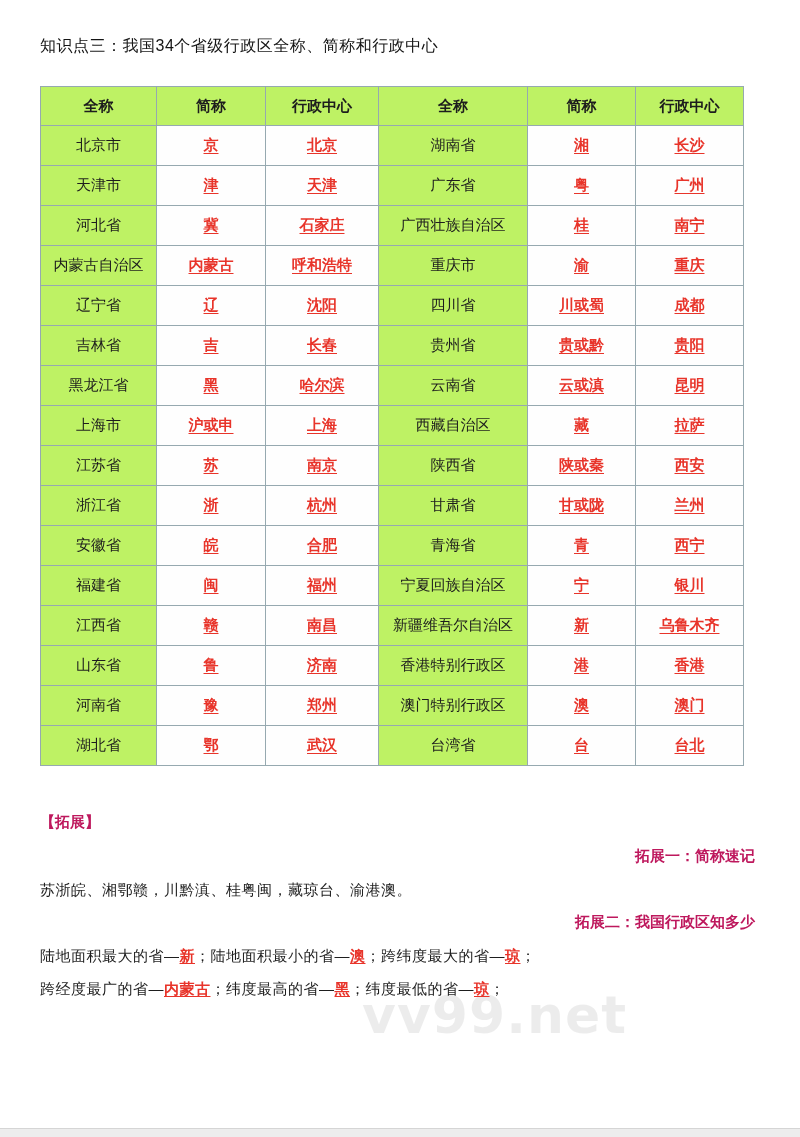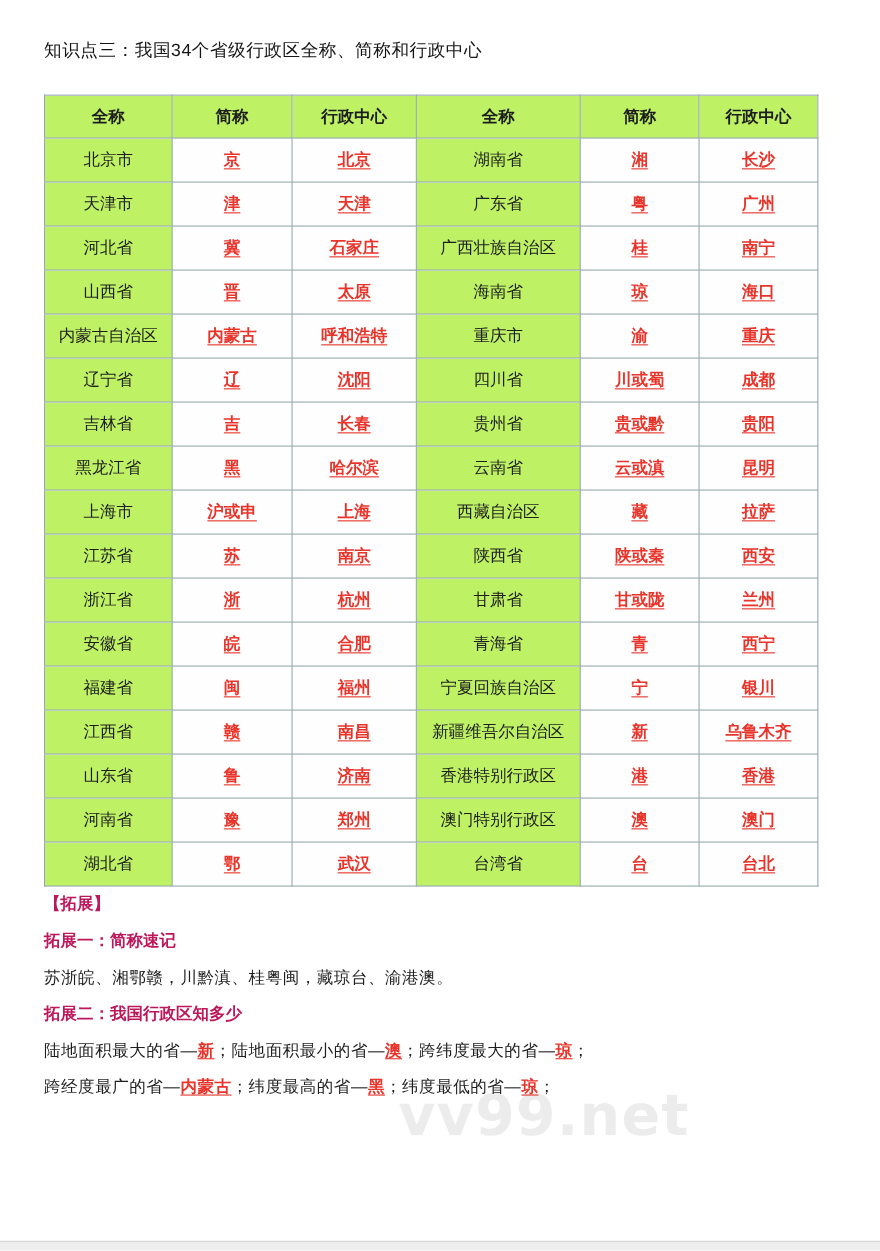--- a/index.html
+++ b/index.html
@@ -23,21 +23,21 @@
   table.admin td { height:39px; }
   td.name-cell { background:#bef264; color:#1d1d1d; }
   td.val-cell  { background:#fefefe; }
   .red-u {
     color:#e8342a; font-weight:bold;
     text-decoration:underline; text-underline-offset:3px;
   }
   .expansion { position:absolute; left:40px; top:812px; width:715px; z-index:2; }
   .blue-head { color:#be185d; font-weight:bold; font-size:15px; line-height:20px; }
   .exp-header { margin:0 0 14px 0; }
-  .exp-title  { margin:0 0 13px 0; }
+  .exp-title  { margin:0 0 13px 0;text-align:right; }
   .exp-line   { margin:0 0 11px 0; font-size:15px; line-height:22px; color:#1e1e1e; letter-spacing:0.5px; }
   .red-em {
     color:#e8342a; font-weight:bold;
     text-decoration:underline; text-underline-offset:2px;
   }
   .watermark {
     position:absolute; left:362px; top:985px; z-index:1;
     font-family:"DejaVu Sans", sans-serif; font-weight:bold;
     font-size:52px; color:#000000; opacity:0.07; letter-spacing:1px;
     user-select:none; pointer-events:none;
@@ -92,28 +92,20 @@
         </tr>
         <tr>
           <td class="name-cell">河北省</td>
           <td class="val-cell"><span class="red-u">冀</span></td>
           <td class="val-cell"><span class="red-u">石家庄</span></td>
           <td class="name-cell">广西壮族自治区</td>
           <td class="val-cell"><span class="red-u">桂</span></td>
           <td class="val-cell"><span class="red-u">南宁</span></td>
         </tr>
         <tr>
-          <td class="name-cell">山西省</td>
-          <td class="val-cell"><span class="red-u">晋</span></td>
-          <td class="val-cell"><span class="red-u">太原</span></td>
-          <td class="name-cell">海南省</td>
-          <td class="val-cell"><span class="red-u">琼</span></td>
-          <td class="val-cell"><span class="red-u">海口</span></td>
-        </tr>
-        <tr>
           <td class="name-cell">内蒙古自治区</td>
           <td class="val-cell"><span class="red-u">内蒙古</span></td>
           <td class="val-cell"><span class="red-u">呼和浩特</span></td>
           <td class="name-cell">重庆市</td>
           <td class="val-cell"><span class="red-u">渝</span></td>
           <td class="val-cell"><span class="red-u">重庆</span></td>
         </tr>
         <tr>
           <td class="name-cell">辽宁省</td>
           <td class="val-cell"><span class="red-u">辽</span></td>

